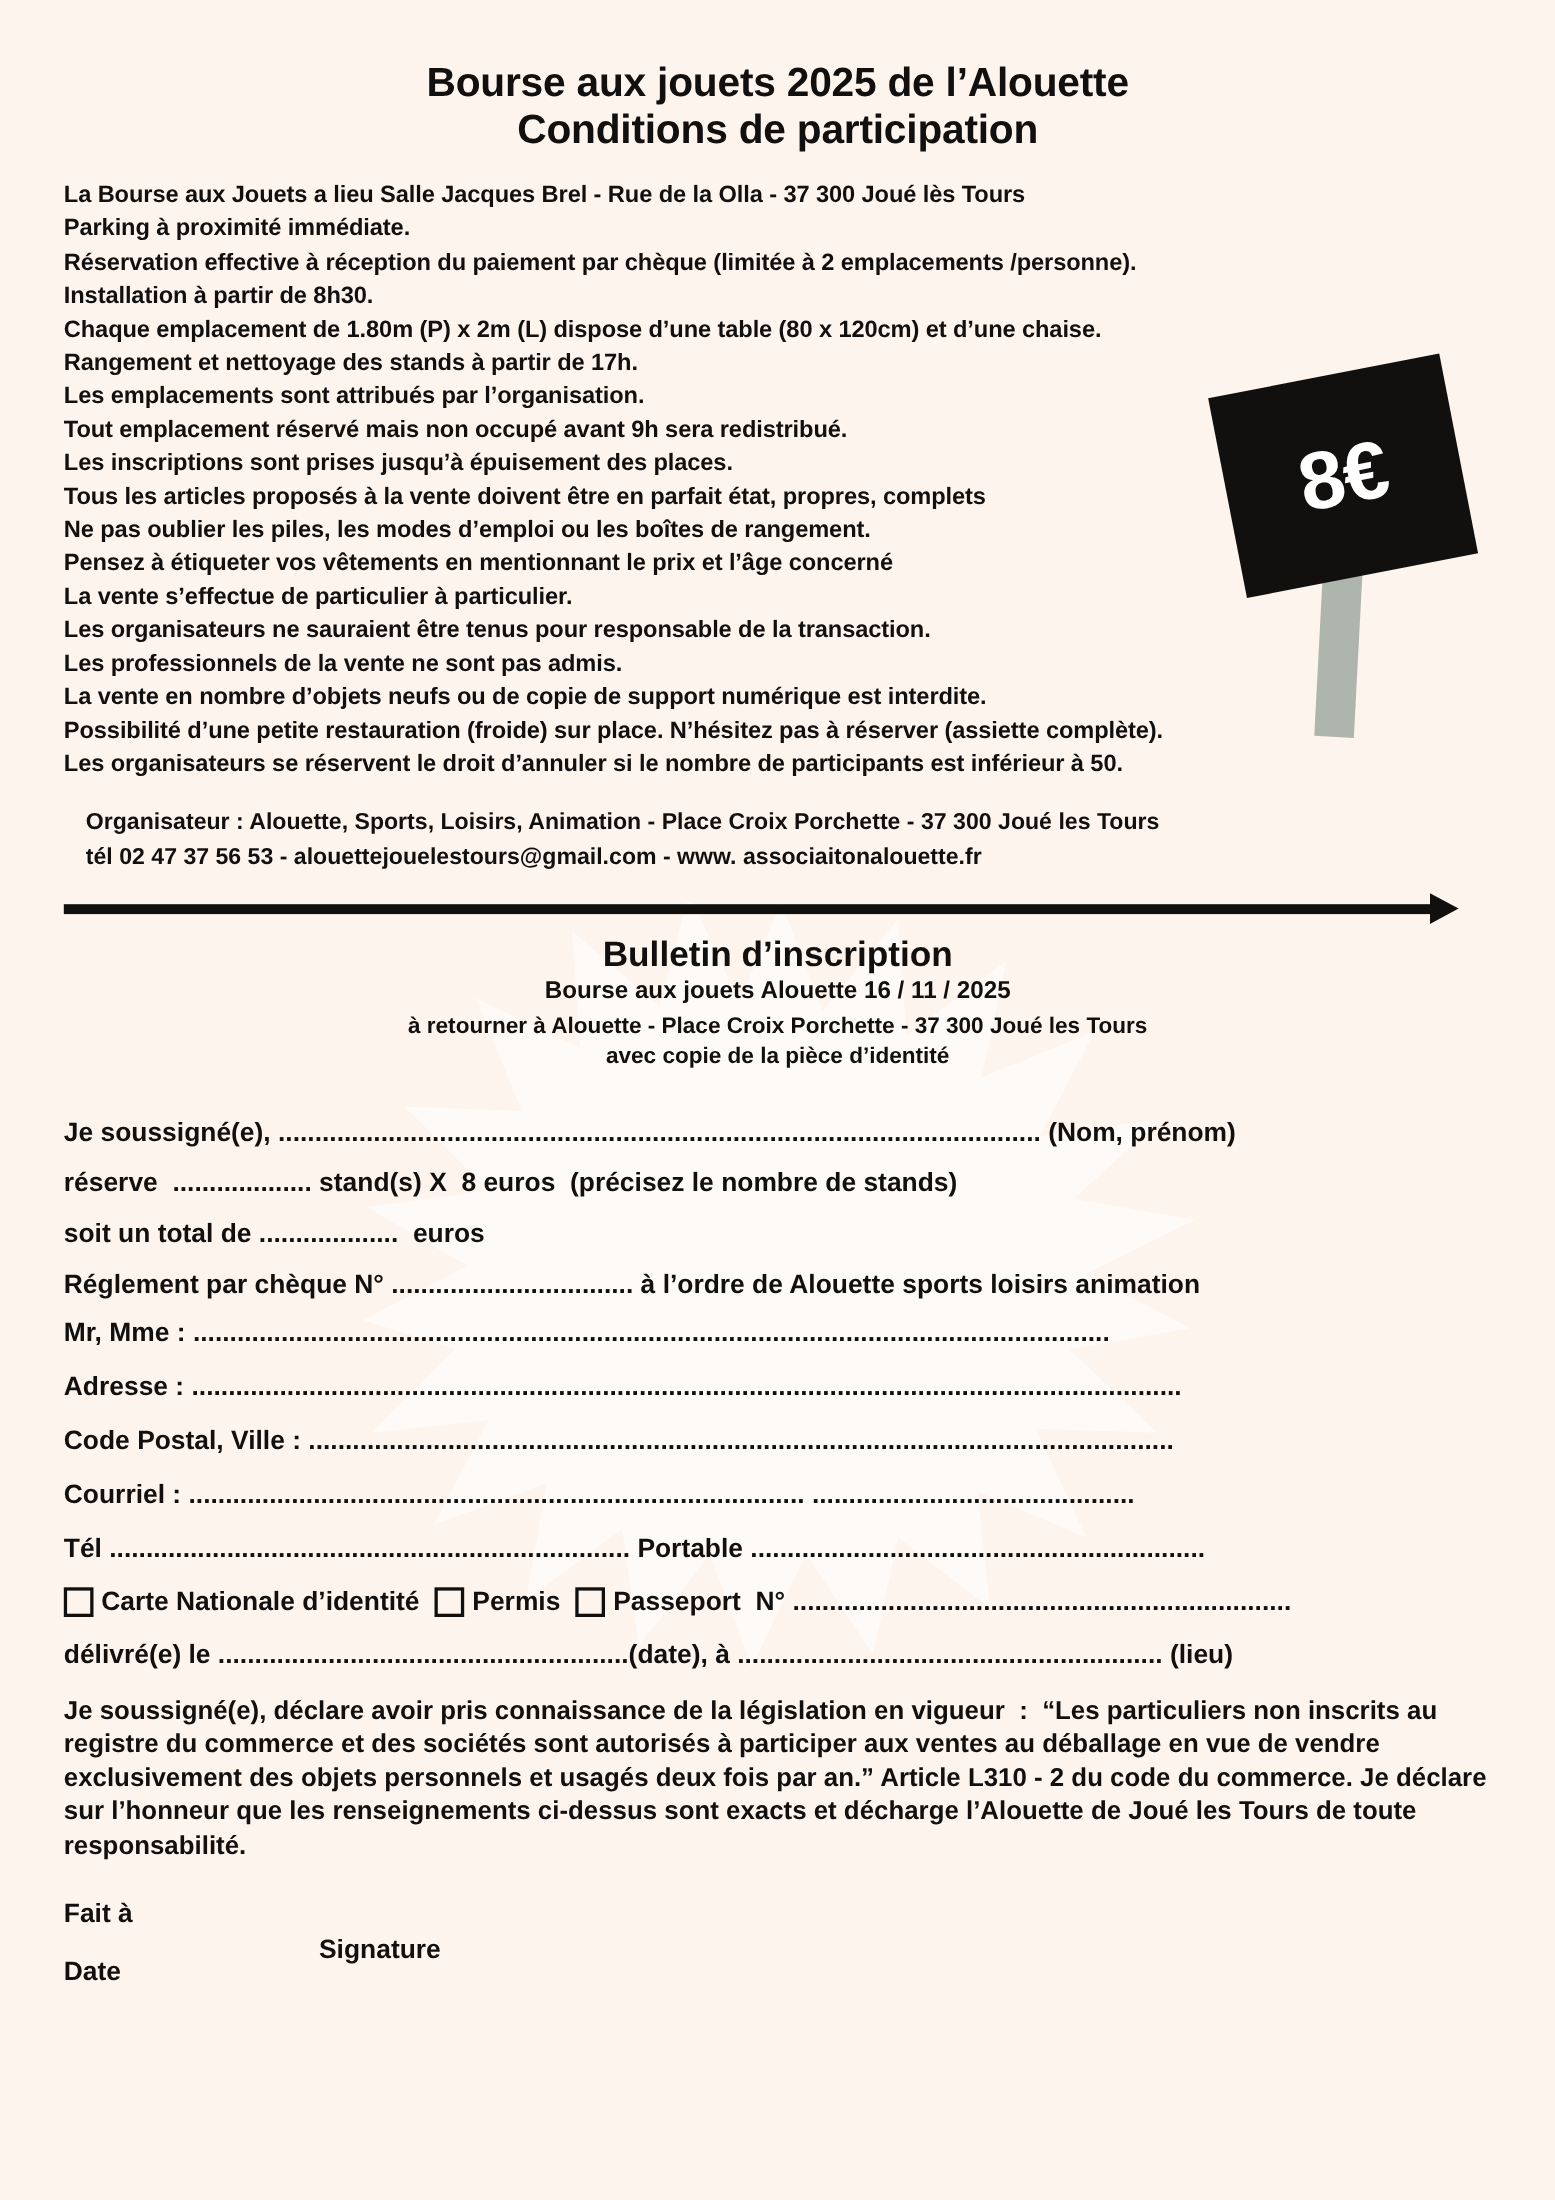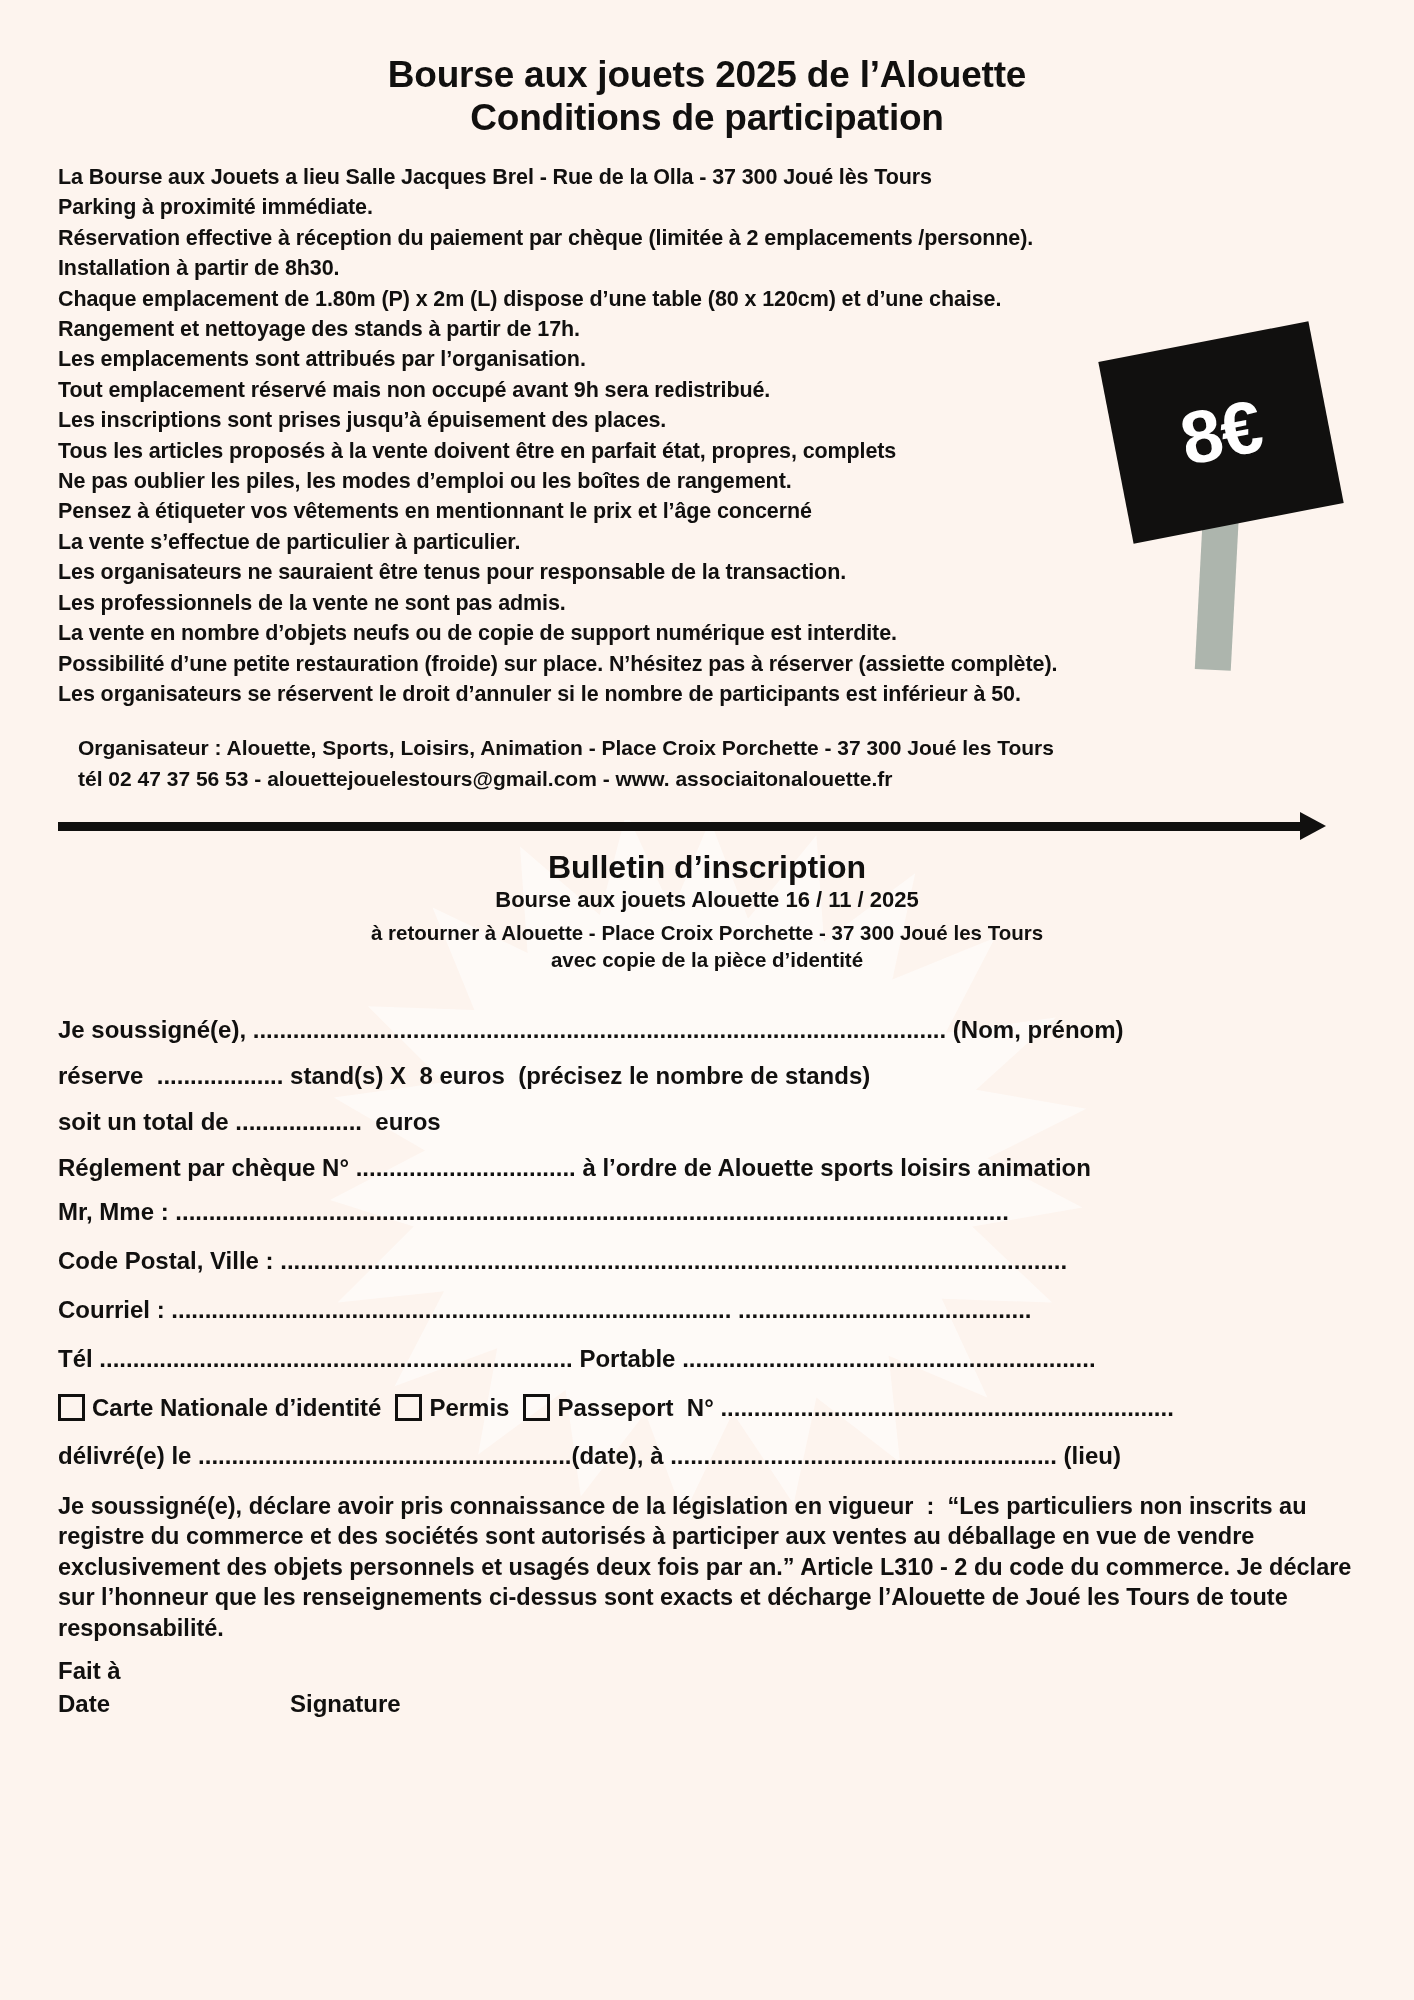--- a/index.html
+++ b/index.html
@@ -152,21 +152,21 @@
     white-space: pre-wrap;
   }
 
   .signature {
     margin-top: 12px;
     font-size: 24px;
     font-weight: bold;
     line-height: 1.35;
   }
   .signature .line { display: flex; }
-  .signature .lbl-left { width: 232px; }
+  .signature .lbl-left { width: 232px; margin-top: 20px; }
 
   
   .sign {
     position: absolute;
     right: 60px;
     top: 340px;
     width: 240px;
     height: 330px;
     z-index: 1;
   }
@@ -266,20 +266,21 @@
 
     <div class="form">
       <div class="row">Je soussigné(e), ........................................................................................................ (Nom, prénom)</div>
       <div class="row">réserve  ................... stand(s) X  8 euros  (précisez le nombre de stands)</div>
       <div class="row">soit un total de ...................  euros</div>
       <div class="row tight">Réglement par chèque N° ................................. à l’ordre de Alouette sports loisirs animation</div>
     </div>
 
     <div class="contact">
       <div class="row">Mr, Mme : .............................................................................................................................</div>
+      <div class="row">Adresse : .......................................................................................................................................</div>
       <div class="row">Code Postal, Ville : ......................................................................................................................</div>
       <div class="row">Courriel : .................................................................................... ............................................</div>
       <div class="row">Tél ....................................................................... Portable ..............................................................</div>
     </div>
 
     <div class="idrow">
       <span class="checkbox"></span>
       <span>Carte Nationale d’identité</span>
       <span class="gap"></span>
       <span class="checkbox"></span>

